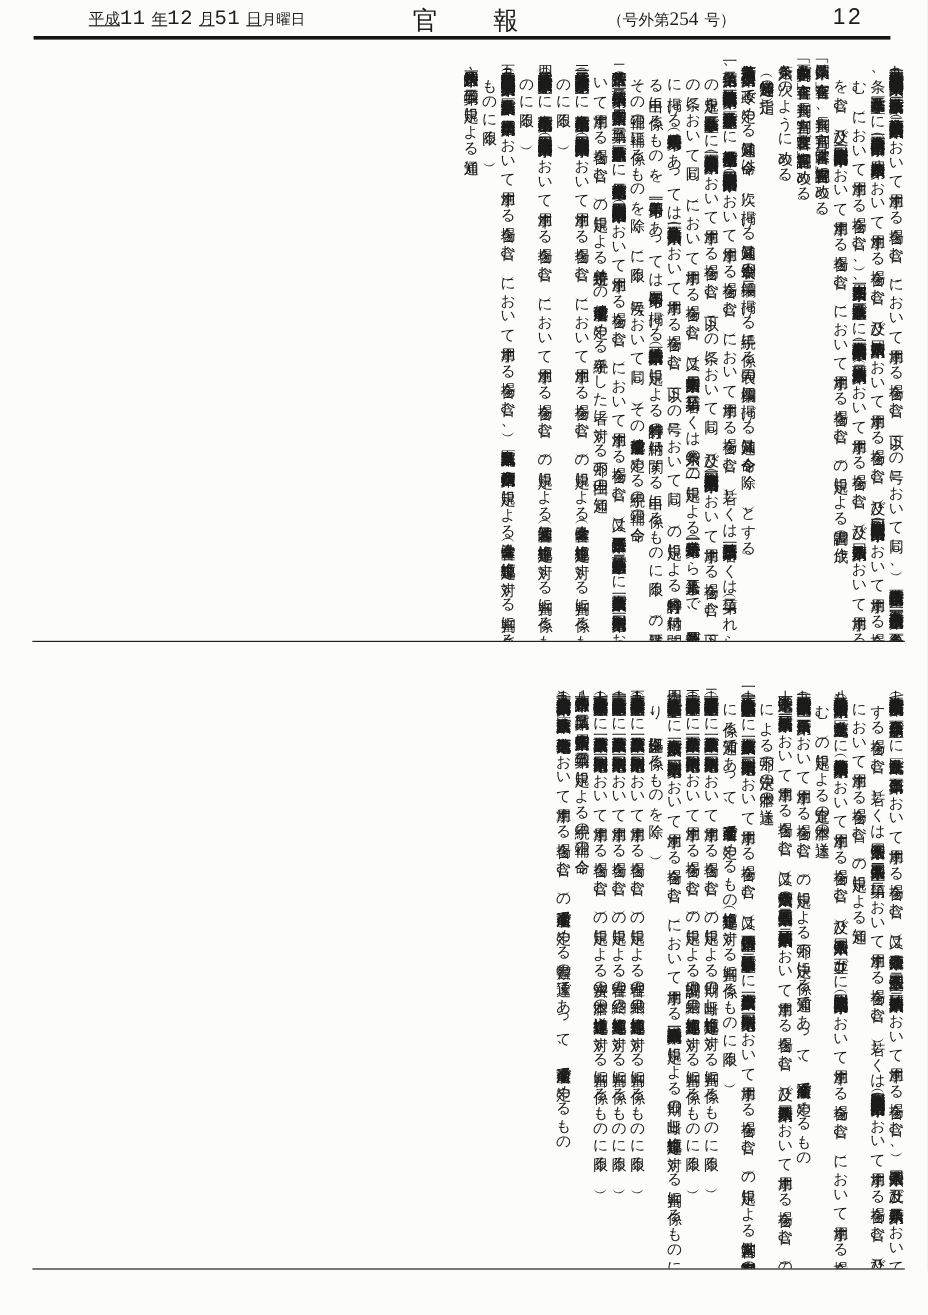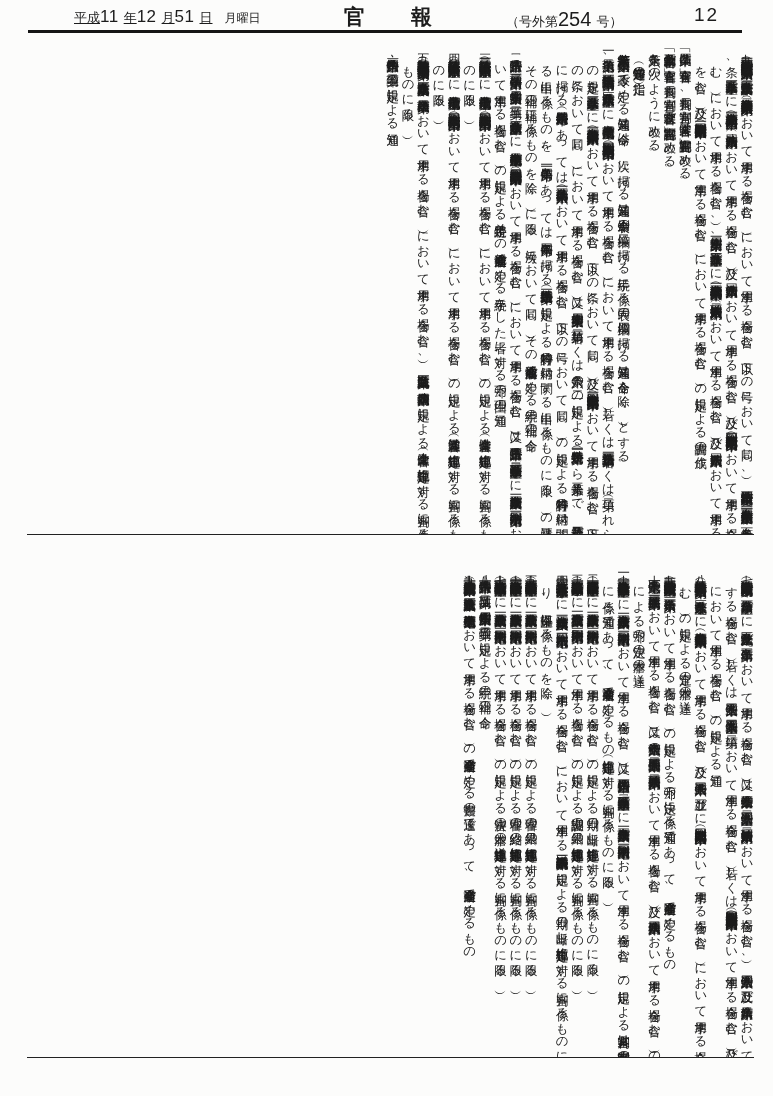--- a/index.html
+++ b/index.html
@@ -12,30 +12,30 @@
     overflow: hidden;
     color: #1c1c1c;
     font-family: "Liberation Serif", serif;
   }
 
   
   .header { position: absolute; top: 0; left: 0; width: 100%; height: 32px; }
   .h-date { position: absolute; top: 7px; left: 74px; white-space: nowrap; }
   .h-date .era, .h-date .unit { font-size: 13px; text-decoration: underline; }
   .h-date .num {
-    font-family: Liberation Sans, sans-serif;
+    font-family: Liberation Mono, monospace;
     font-size: 17px; letter-spacing: 0.5px;
   }
-  .h-weekday { font-size: 12px; margin-left: 12px; }
+  .h-weekday { font-size: 12px; margin-left: 0; }
   .h-title {
     position: absolute; top: 3px; left: 344px;
-    font-size: 21px; font-weight: 700; letter-spacing: 46px; white-space: nowrap;
+    font-size: 21px; font-weight: 400; letter-spacing: 46px; white-space: nowrap;
   }
   .h-issue { position: absolute; top: 8px; left: 506px; white-space: nowrap; font-size: 13px; }
-  .h-issue .num { font-family: Liberation Sans, sans-serif; font-size: 20px; }
+  .h-issue .num { font-family: Liberation Serif, serif; font-size: 16px; }
   .h-page {
     position: absolute; top: 4px; left: 694px;
     font-family: "Liberation Sans", sans-serif; font-size: 19px; letter-spacing: 2px;
   }
   .h-rule { position: absolute; top: 30px; left: 28px; width: 714px; height: 2.5px; background: #151515; }
 
   
   .sec {
     position: absolute; left: 27px; width: 727px;
     border-bottom: 1.6px solid #222;

